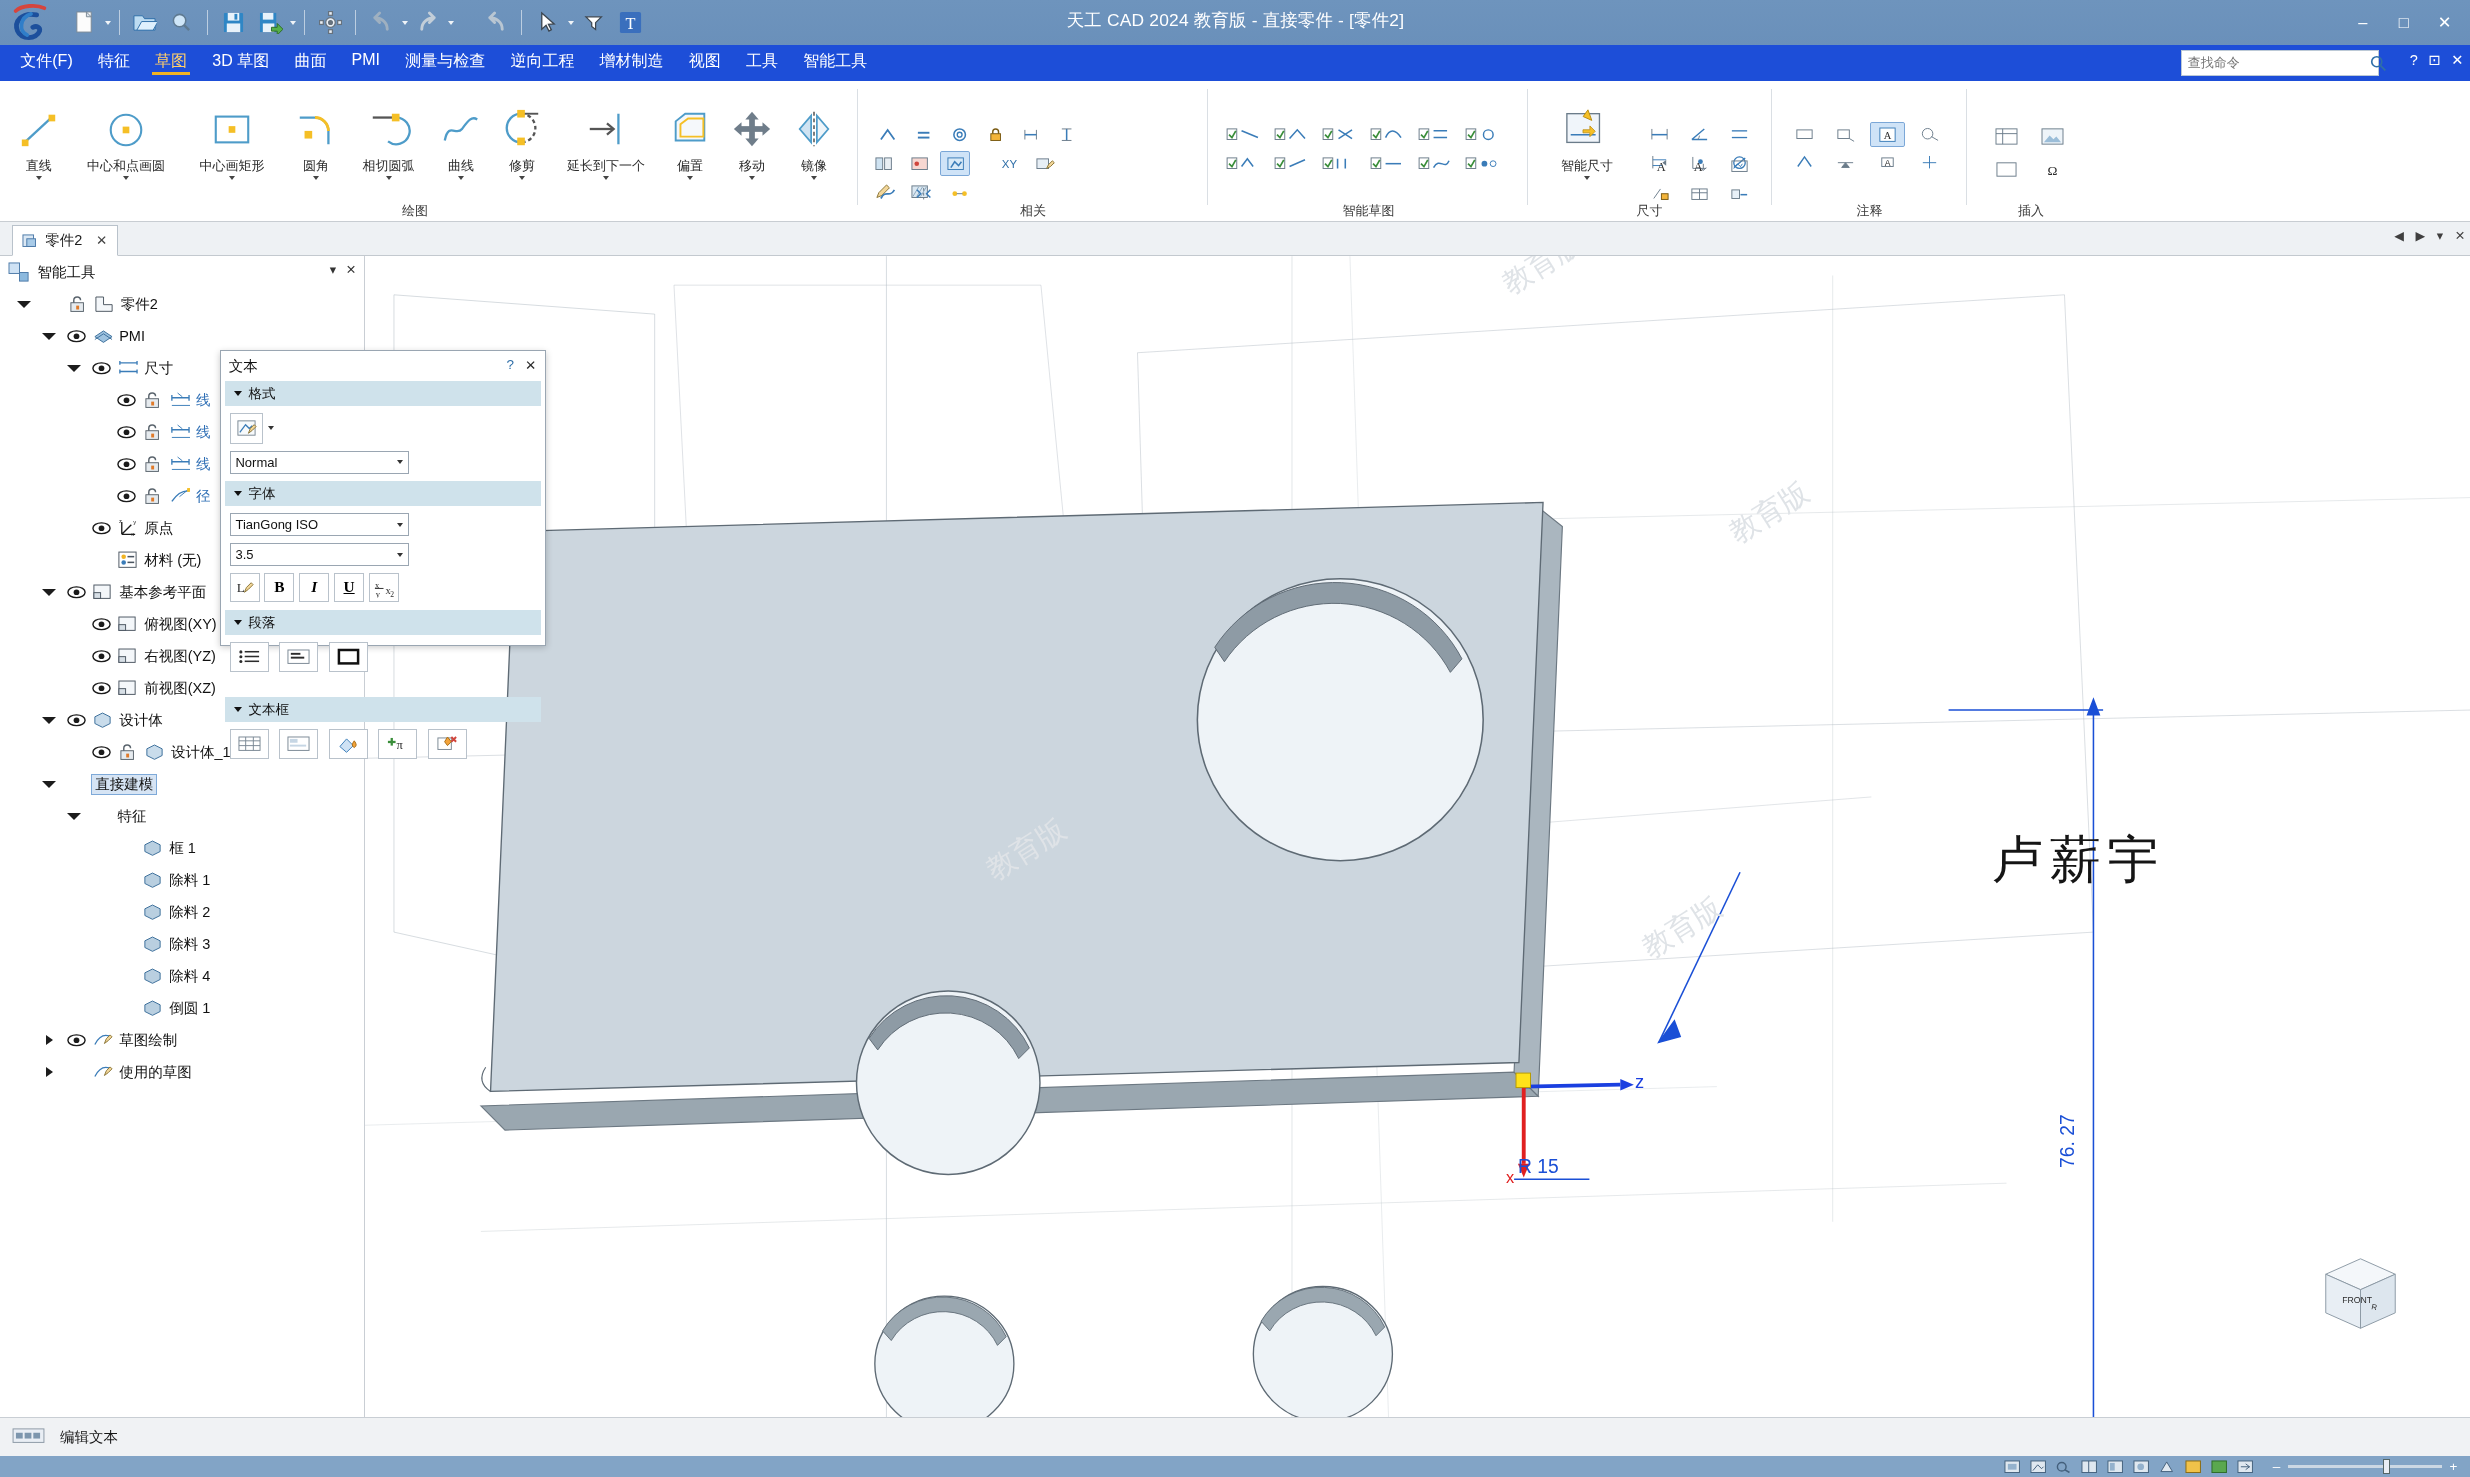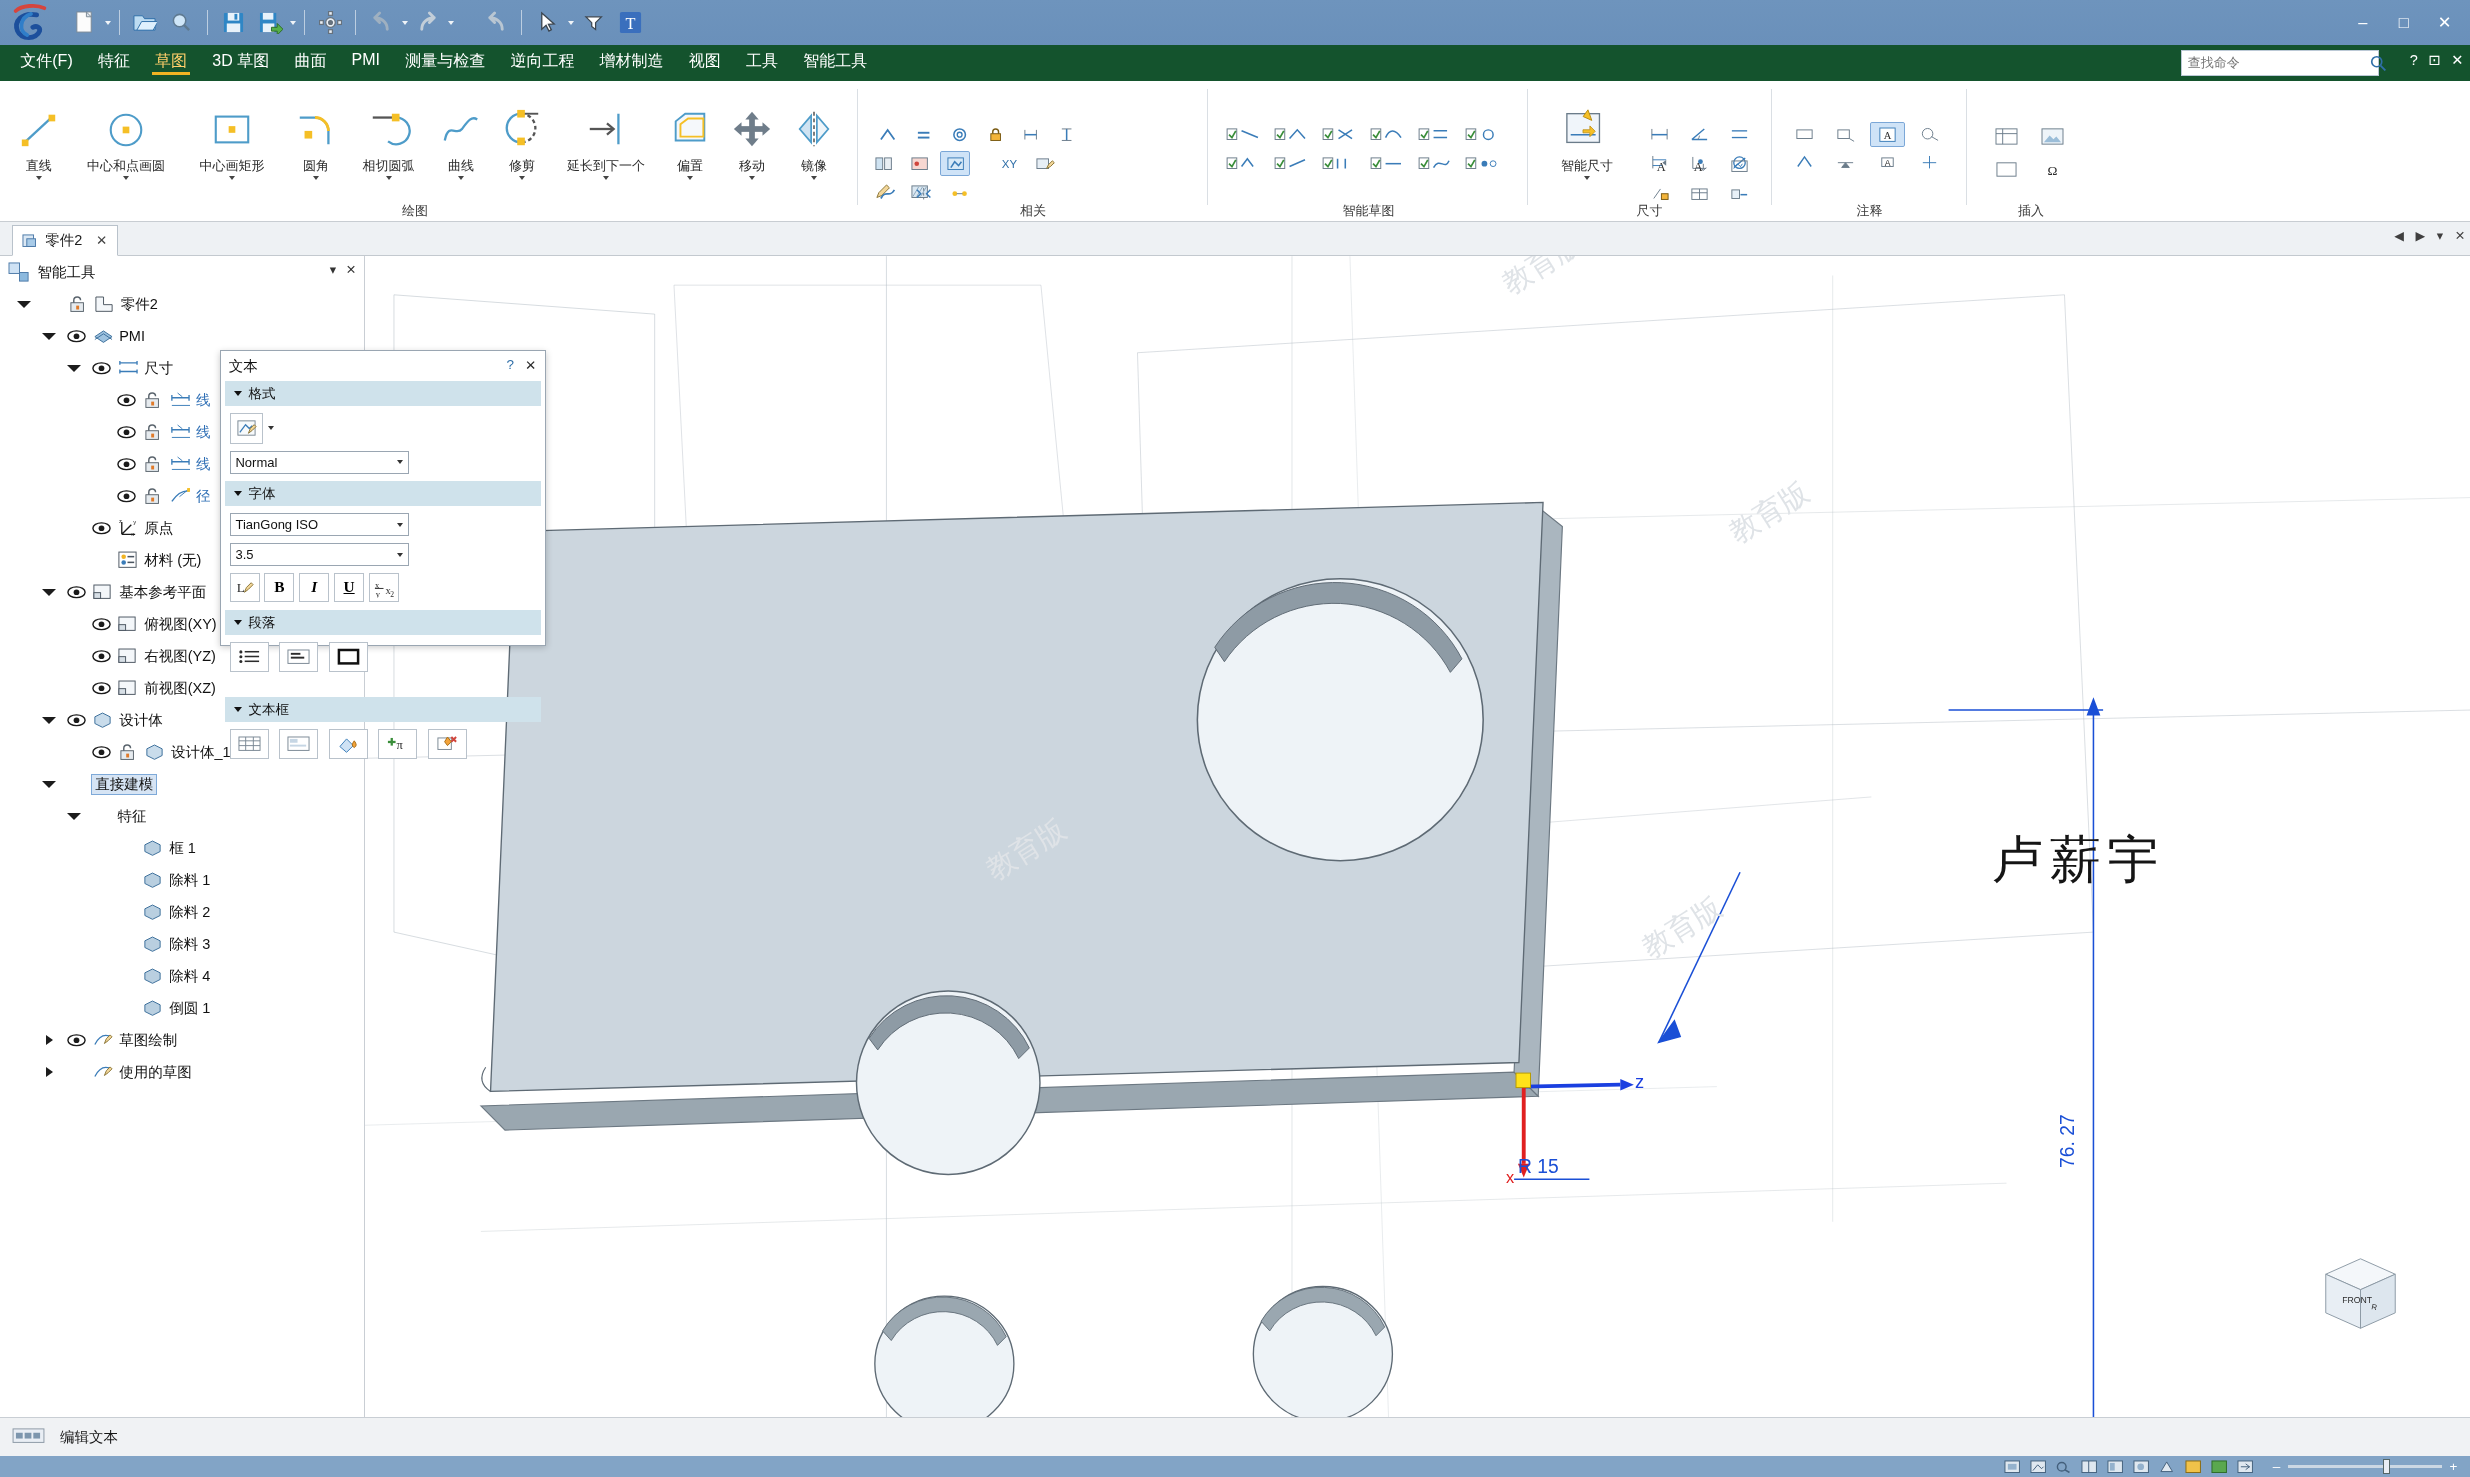--- a/index.html
+++ b/index.html
@@ -28,21 +28,21 @@
     position:absolute; left:0; right:0; text-align:center; top:7.7px;
     color:#ffffff; font-size:17.4px; letter-spacing:0.2px; pointer-events:none;
   }
   .winbtns{ position:absolute; right:5.8px; top:0; height:45px; display:flex; align-items:center; }
   .winbtn{ width:41px;height:33px; display:flex;align-items:center;justify-content:center;
            color:#fff; font-size:16.4px; }
 
   
   .menubar{
     position:absolute; left:0; top:45px; width:2471px; height:36px;
-    background:#14532d; display:flex; align-items:flex-start;
+    background:#1d4ed8; display:flex; align-items:flex-start;
   }
   .menuitem{
     color:#ffffff; font-size:16px; padding:5.8px 12.6px 0 12.6px; height:35px;
     position:relative; white-space:nowrap;
   }
   .menuitem.active{ color:#ffcf6b; }
   .menuitem.active:after{
     content:""; position:absolute; left:9.7px; right:9.7px; bottom:4.8px; height:2.9px; background:#f0b323;
   }
   .searchwrap{
@@ -261,20 +261,21 @@
         </svg>
     </div>
     <div class="qbtn">
       <svg width="25" height="25" viewBox="0 0 26 26">
           <rect x="2" y="2" width="22" height="22" rx="2" fill="#3a6fbd"></rect>
       <text x="13" y="20" font-size="17" font-family="Liberation Serif, serif" fill="#fff" text-anchor="middle">T</text>
         </svg>
     </div>
   </div>
 
+  <div class="apptitle">天工 CAD 2024 教育版 - 直接零件 - [零件2]</div>
 
   <div class="winbtns">
     <div class="winbtn">–</div>
     <div class="winbtn">□</div>
     <div class="winbtn">✕</div>
   </div>
 </div>
 
 <div class="menubar">
   <div style="width:7.7px"></div>

